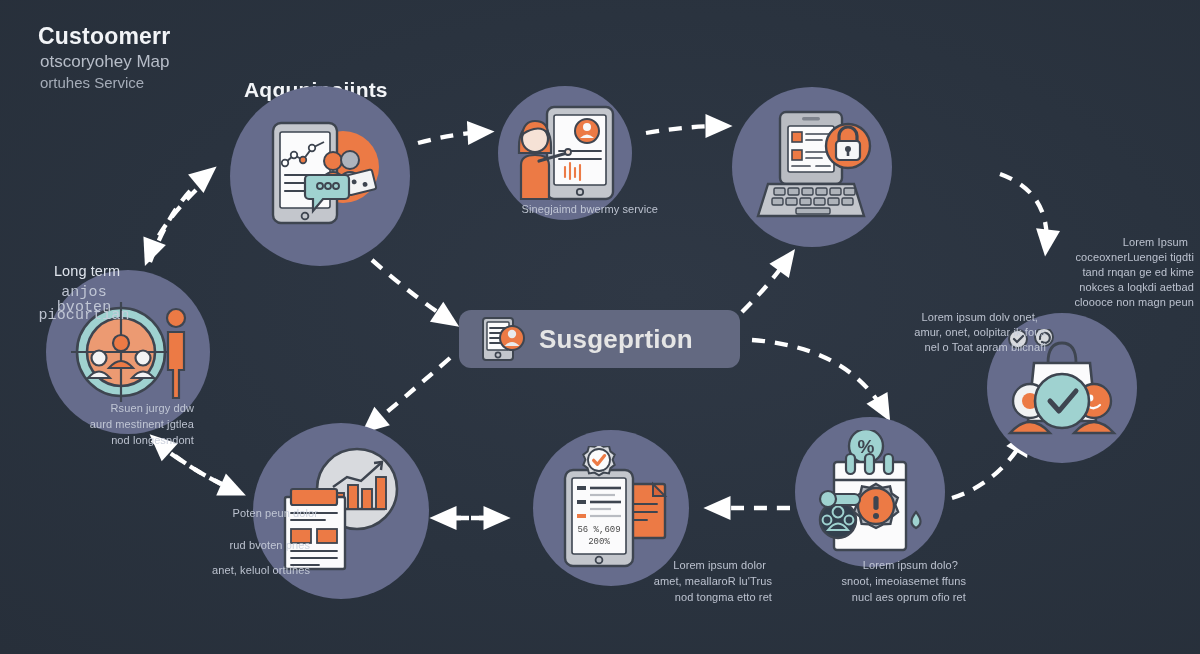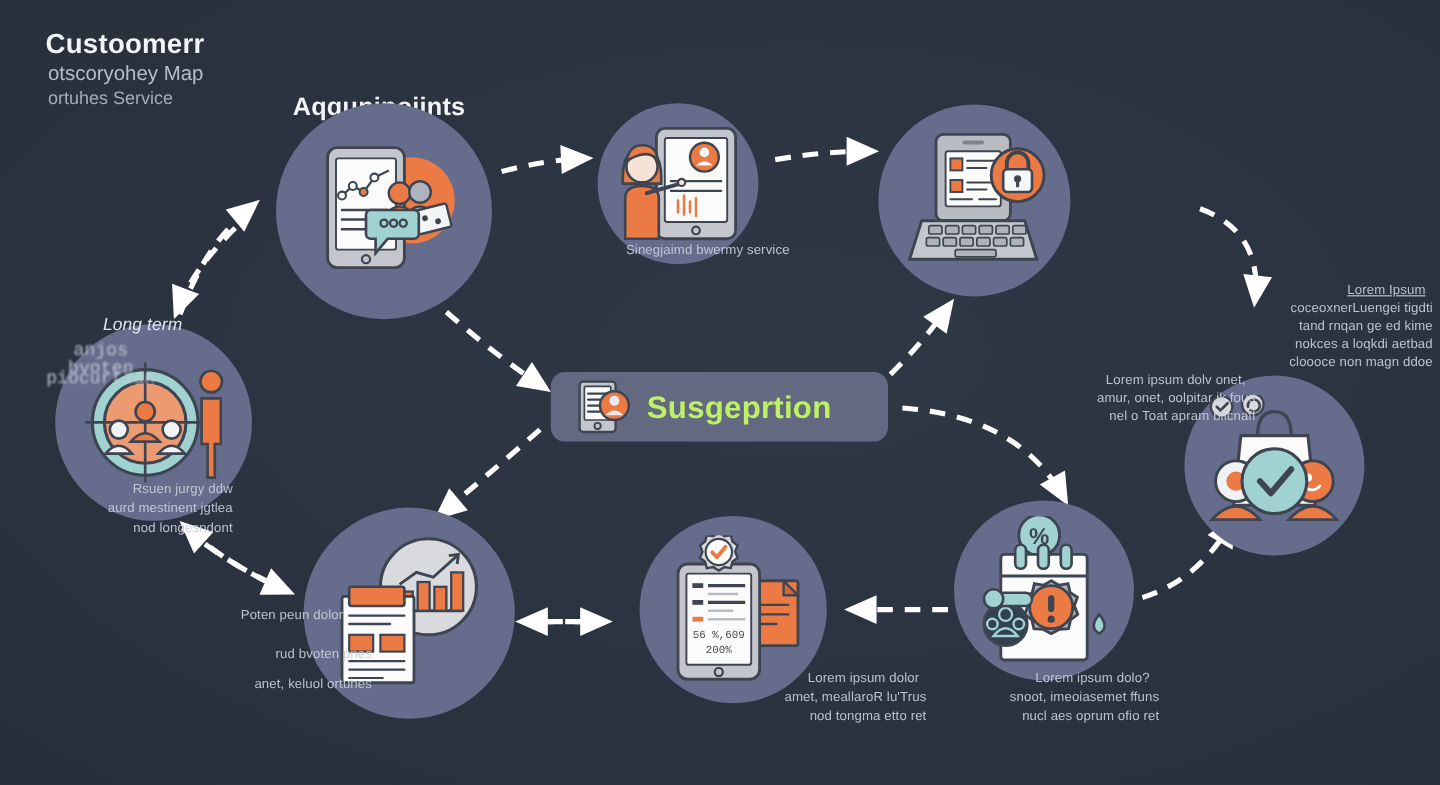--- a/index.html
+++ b/index.html
@@ -46,34 +46,34 @@
 
   
   .center-pill {
     position: absolute; left: 459px; top: 310px;
     width: 281px; height: 58px; border-radius: 12px;
     background: #636981;
     display: flex; align-items: center; gap: 14px;
     padding: 0 22px;
   }
   .center-pill .label {
-    font-size: 26px; font-weight: bold; color: #bef264;
+    font-size: 26px; font-weight: bold; color: #e5e5e5;
     letter-spacing: .2px;
   }
 
   
   .cap {
     position: absolute; color: #c8cedb;
     font-size: 11px; line-height: 1.5; text-align: right;
     filter: blur(.55px); opacity: .92;
     letter-spacing: .1px;
   }
   .cap.lead {
     color: #dfe4ec; font-size: 14.5px; filter: blur(.15px);
-    opacity: 1; text-align: right; line-height: 1.35; font-style: italic;
+    opacity: 1; text-align: center; line-height: 1.35;
   }
   .cap.left { text-align: left; }
   .cap-sub { filter: blur(.7px); font-size: 15px; font-family: Liberation Mono, monospace; }
 
   .num-line {
     font-family: "Liberation Mono", monospace;
     font-size: 9px; fill: #4a4a4a;
   }
 </style>
 </head>
@@ -373,31 +373,31 @@
 
   <div class="cap lead" style="left:22px; top:262px; width:130px;">Long term</div>
   <div class="cap cap-sub left" style="left:14px; top:282px; width:140px; text-align:center;">anjos piocurtian</div>
   <div class="cap cap-sub left" style="left:14px; top:297px; width:140px; text-align:center;">bvoten</div>
   <div class="cap" style="left:68px; top:400px; width:126px;">Rsuen jurgy ddw</div>
   <div class="cap" style="left:68px; top:416px; width:126px;">aurd mestinent jgtlea</div>
   <div class="cap" style="left:68px; top:432px; width:126px;">nod longesndont</div>
 
   <div class="cap" style="left:478px; top:201px; width:180px;">Sinegjaimd bwermy service</div>
 
-  <div class="cap" style="left:1062px; top:234px; width:126px;text-decoration:underline;">Lorem Ipsum</div>
+  <div class="cap" style="left:1062px; top:234px; width:126px;">Lorem Ipsum</div>
   <div class="cap" style="left:1056px; top:249px; width:138px;">coceoxnerLuengei tigdti</div>
   <div class="cap" style="left:1056px; top:264px; width:138px;">tand rnqan ge ed kime</div>
   <div class="cap" style="left:1056px; top:279px; width:138px;">nokces a loqkdi aetbad</div>
-  <div class="cap" style="left:1056px; top:294px; width:138px;">cloooce non magn ddoe</div>
+  <div class="cap" style="left:1056px; top:294px; width:138px;">cloooce non magn peun</div>
 
   <div class="cap" style="left:898px; top:309px; width:140px;">Lorem ipsum dolv onet,</div>
   <div class="cap" style="left:890px; top:324px; width:156px;">amur, onet, oolpitar ik fous</div>
   <div class="cap" style="left:890px; top:339px; width:156px;">nel o Toat apram blicnafl</div>
 
-  <div class="cap" style="left:160px; top:505px; width:126px;">Poten peun dolor</div>
+  <div class="cap" style="left:192px; top:505px; width:126px;">Poten peun dolor</div>
   <div class="cap" style="left:172px; top:521px; width:138px;margin-top:41px;">anet, keluol ortuhes</div>
   <div class="cap" style="left:172px; top:537px; width:138px;">rud bvoten pnes</div>
 
   <div class="cap" style="left:628px; top:557px; width:138px;">Lorem ipsum dolor</div>
   <div class="cap" style="left:622px; top:573px; width:150px;">amet, meallaroR lu'Trus</div>
   <div class="cap" style="left:622px; top:589px; width:150px;">nod tongma etto ret</div>
 
   <div class="cap" style="left:820px; top:557px; width:138px;">Lorem ipsum dolo?</div>
   <div class="cap" style="left:812px; top:573px; width:154px;">snoot, imeoiasemet ffuns</div>
   <div class="cap" style="left:812px; top:589px; width:154px;">nucl aes oprum ofio ret</div>

